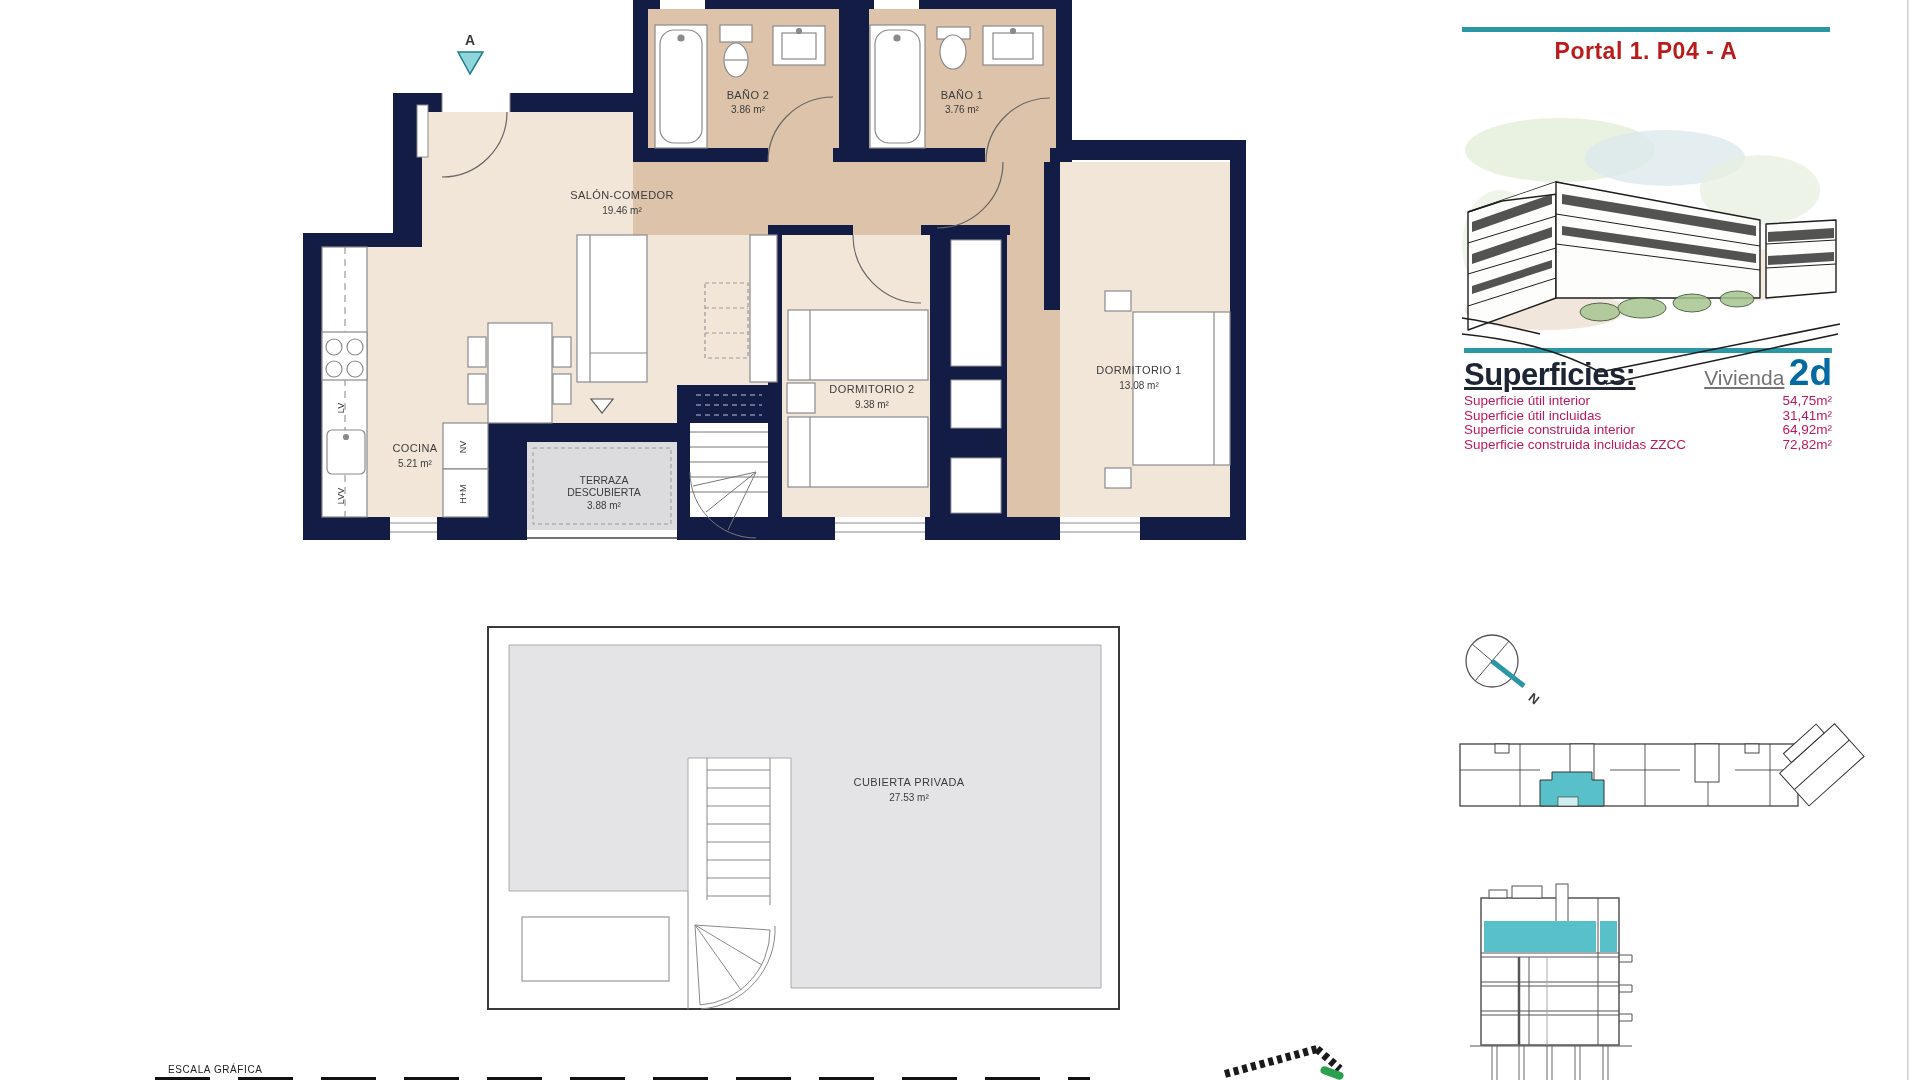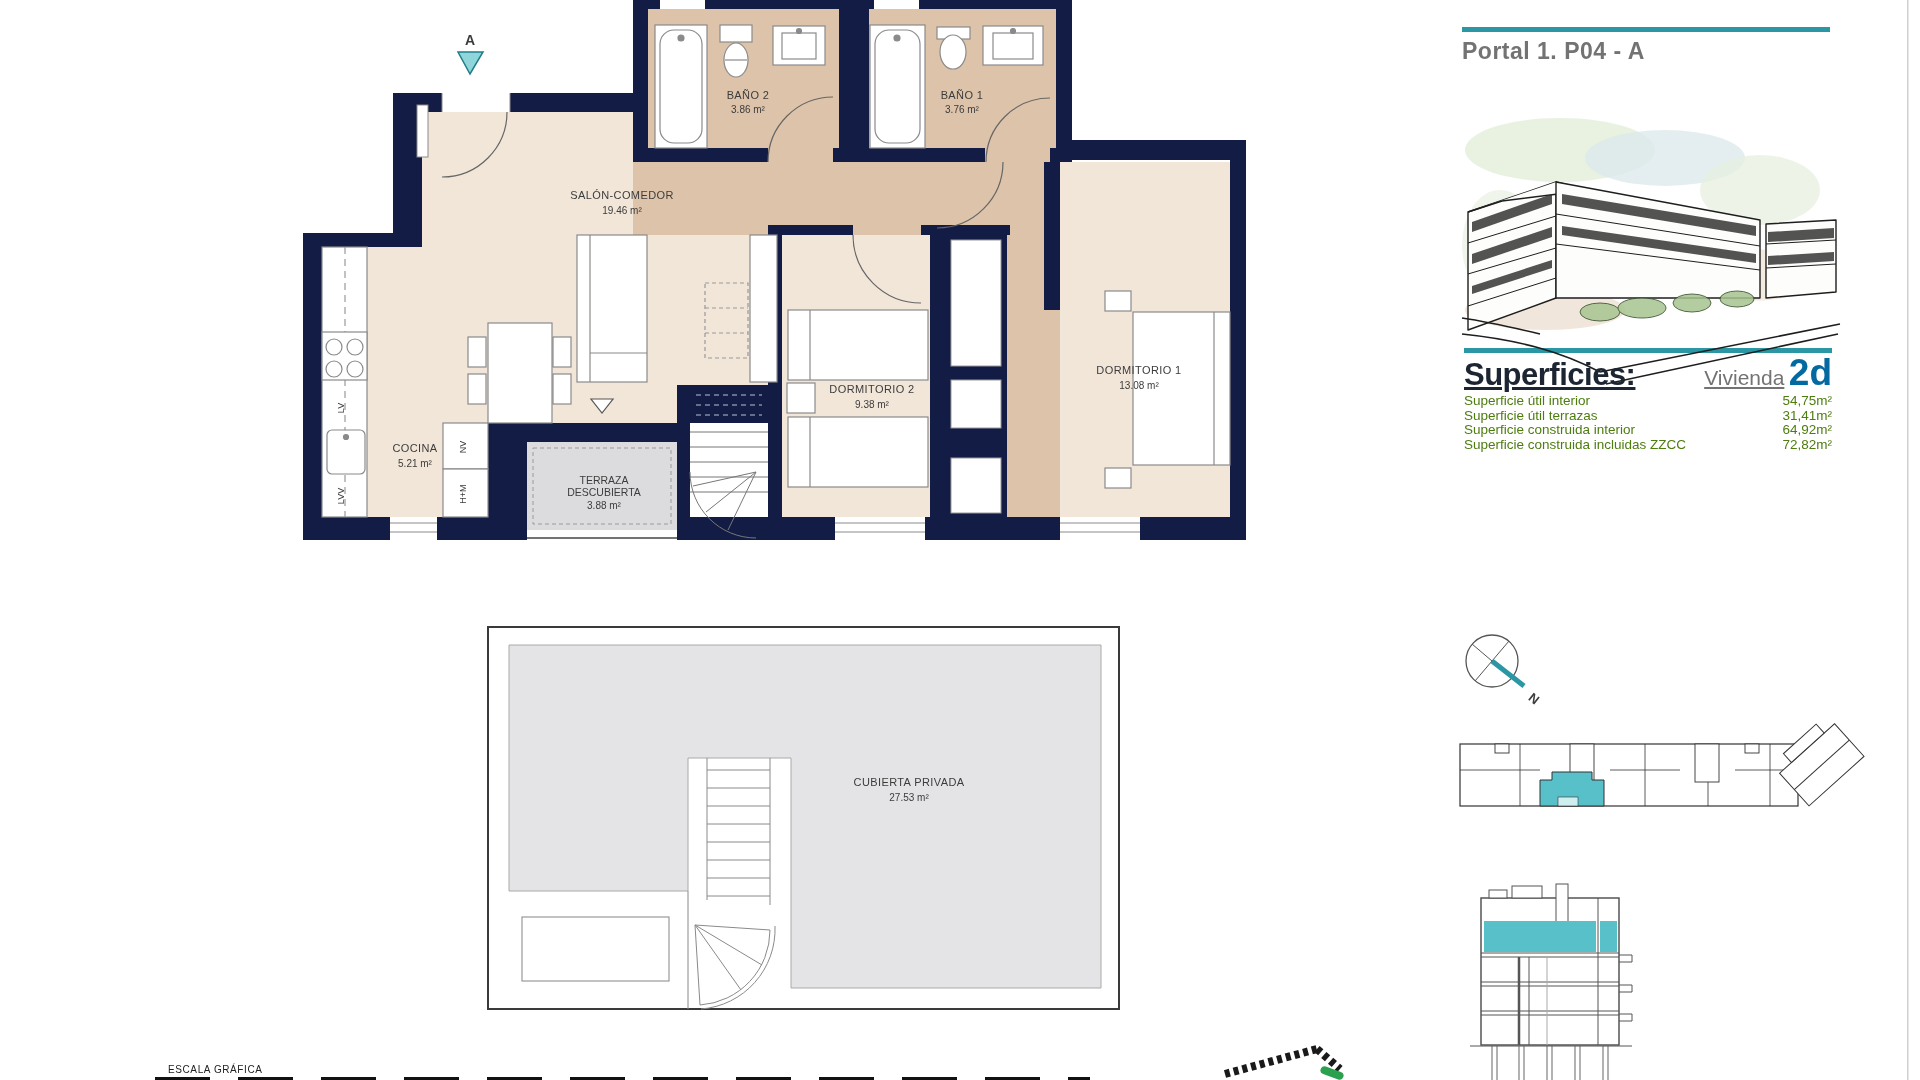--- a/index.html
+++ b/index.html
@@ -1,29 +1,29 @@
 <!DOCTYPE html>
 <html><head>
 <meta charset="utf-8">
 <style>
   html,body{margin:0;padding:0;background:#ffffff;}
   .sheet{position:relative;width:1920px;height:1080px;background:#ffffff;overflow:hidden;
          font-family:"Liberation Sans",sans-serif;}
   .sheet svg{position:absolute;left:0;top:0;}
   svg text{font-family:"Liberation Sans",sans-serif;fill:#3c3c3c;}
   .abs{position:absolute;}
-  .page-title{left:1462px;top:38px;width:368px;font-size:23px;font-weight:bold;
-              color:#737373;letter-spacing:.5px;}
+  .page-title{left:1462px;top:38px;width:368px;text-align:center;font-size:23px;font-weight:bold;
+              color:#b91c1c;letter-spacing:.5px;}
   .sup-head{left:1464px;top:352px;width:368px;display:flex;justify-content:space-between;align-items:baseline;}
   .sup-title{font-size:31px;font-weight:800;color:#1c2531;letter-spacing:-.5px;text-decoration:underline;}
   .viv{white-space:nowrap;}
   .viv-label{font-size:21px;color:#737373;text-decoration:underline;}
   .viv-code{font-size:37px;font-weight:800;color:#0369a1;}
   .sup-rows{left:1464px;top:394px;width:368px;}
-  .sup-row{display:flex;justify-content:space-between;font-size:13.5px;color:#4d7c0f;line-height:14.6px;}
+  .sup-row{display:flex;justify-content:space-between;font-size:13.5px;color:#be185d;line-height:14.6px;}
   .escala{left:168px;top:1064px;font-size:10px;color:#222;letter-spacing:.6px;}
 </style>
 </head>
 <body>
 
 <div class="sheet">
 
 <svg width="1920" height="1080" viewBox="0 0 1920 1080">
 
   <g>
@@ -377,21 +377,21 @@
     <span class="sup-title">Superficies:</span>
     <span class="viv"><span class="viv-label">Vivienda</span> <span class="viv-code">2d</span></span>
   </div>
 
   <div class="abs sup-rows">
     <div class="sup-row">
       <span>Superficie útil interior</span>
       <span>54,75m²</span>
     </div>
     <div class="sup-row">
-      <span>Superficie útil terrazas</span>
+      <span>Superficie útil incluidas</span>
       <span>31,41m²</span>
     </div>
     <div class="sup-row">
       <span>Superficie construida interior</span>
       <span>64,92m²</span>
     </div>
     <div class="sup-row">
       <span>Superficie construida incluidas ZZCC</span>
       <span>72,82m²</span>
     </div>

